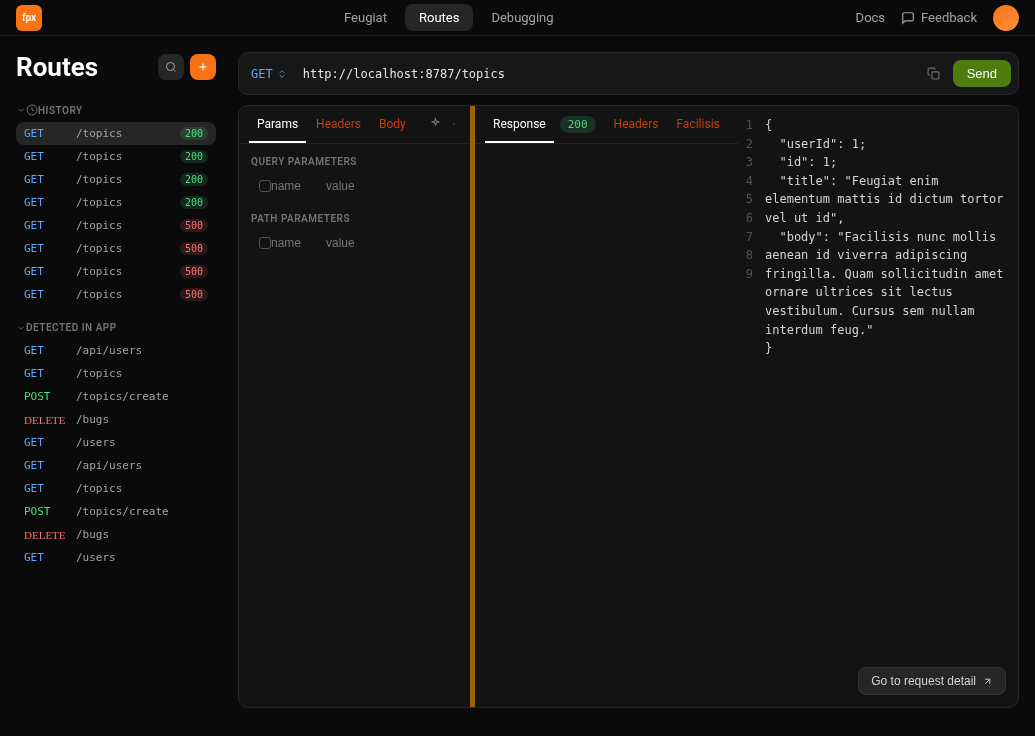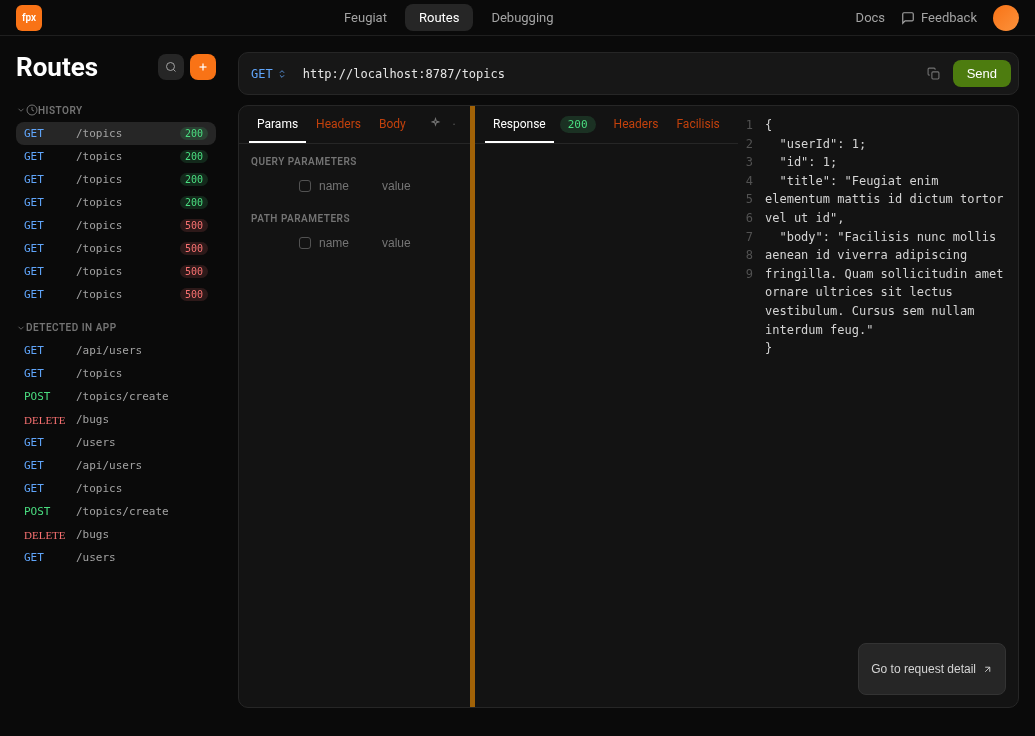--- a/index.html
+++ b/index.html
@@ -355,23 +355,21 @@
       font-size: 10px;
       font-weight: 600;
       letter-spacing: 0.5px;
       color: #737373;
       margin-bottom: 8px;
     }
 
     .param-row {
       display: flex;
       align-items: center;
-      gap: 8px;
       padding: 4px 8px;
-      margin-left: 40px;
     }
 
     .param-checkbox {
       width: 12px;
       height: 12px;
       border: 1.5px solid #525252;
       border-radius: 3px;
       cursor: pointer;
     }
 
@@ -409,21 +407,21 @@
     }
 
     
     .detail-btn {
       position: absolute;
       bottom: 12px;
       right: 12px;
       background: #262626;
       border: 1px solid #333;
       color: #d4d4d4;
-      padding: 18px 12px;
+      padding: 6px 12px;
       border-radius: 8px;
       font-size: 12px;
       cursor: pointer;
       display: flex;
       align-items: center;
       gap: 6px;
     }
 
     
     ::-webkit-scrollbar { width: 6px; }

